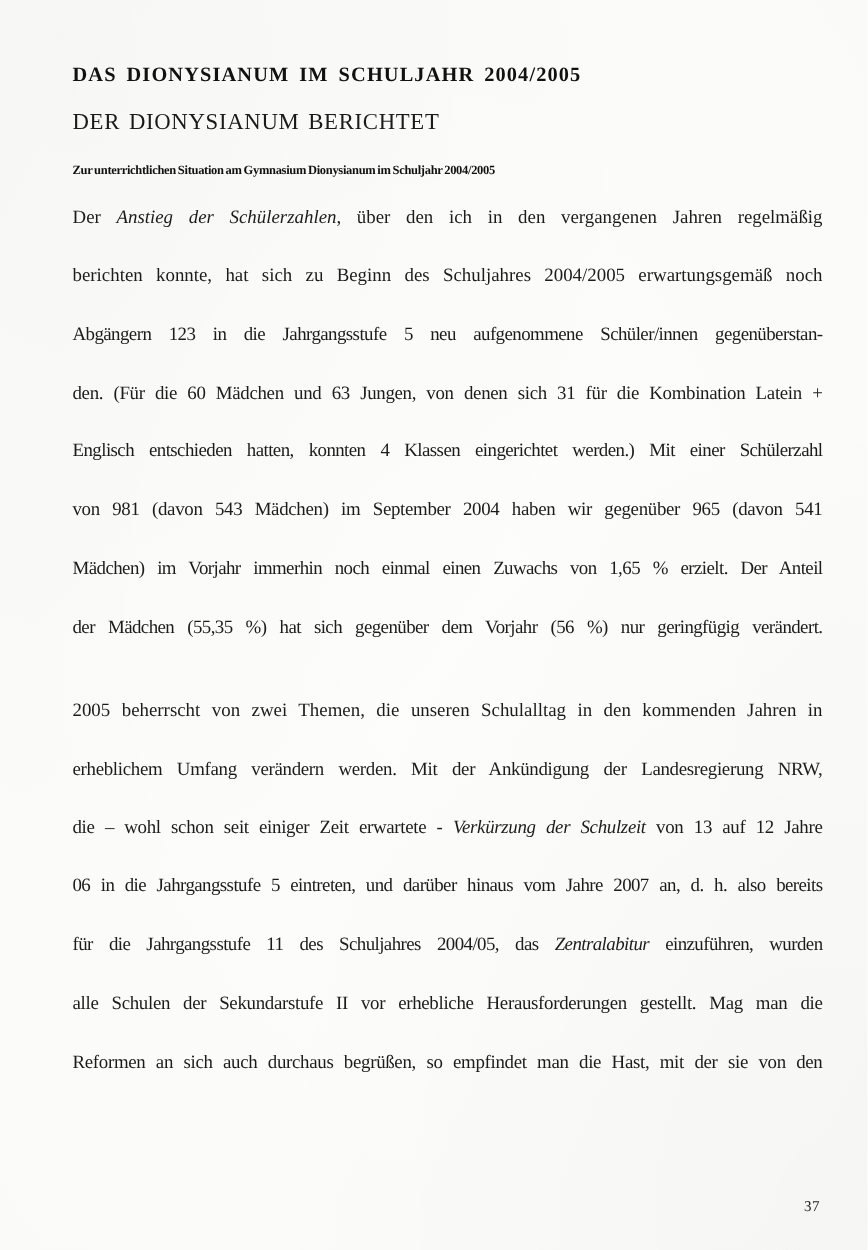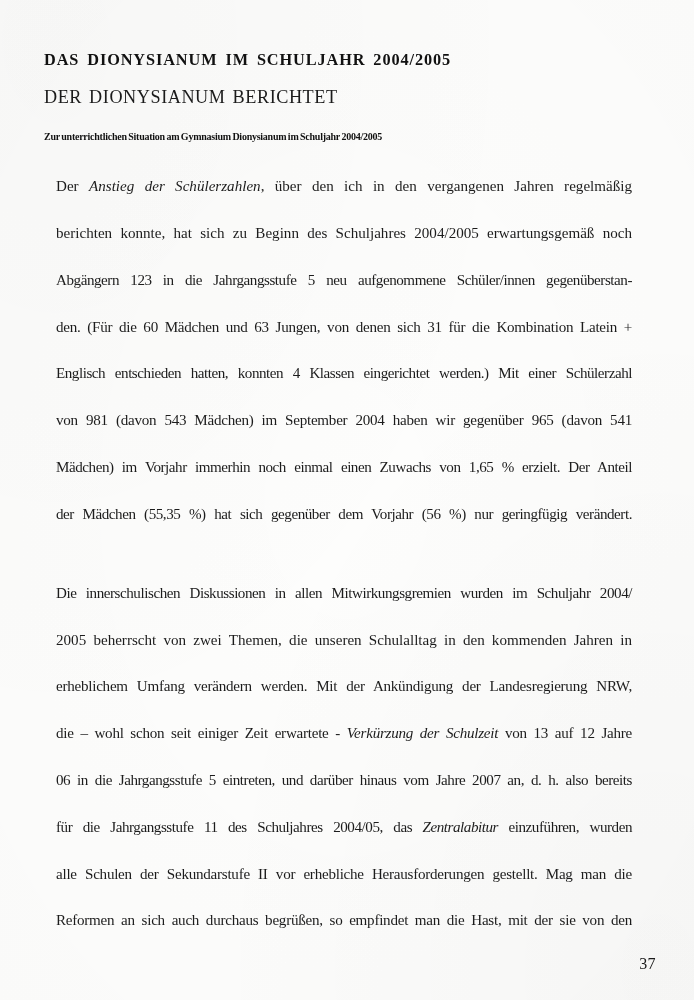--- a/index.html
+++ b/index.html
@@ -19,21 +19,21 @@
     position: absolute;
     inset: 0;
     background: #fdfdfc;
     background-image:
       radial-gradient(ellipse at 8% 4%,  rgba(0,0,0,0.016) 0%, rgba(0,0,0,0) 55%),
       radial-gradient(ellipse at 95% 97%, rgba(0,0,0,0.020) 0%, rgba(0,0,0,0) 50%),
       radial-gradient(ellipse at 50% 50%, rgba(255,255,255,0) 0%, rgba(0,0,0,0.012) 100%);
   }
   .content {
     position: absolute;
-    left: 44px;
+    left: 58px;
     top: 0;
     width: 600px;
     height: 744px;
   }
 
   
   .h-main {
     font-weight: bold;
     font-size: 16.3px;
     letter-spacing: 0.9px;
@@ -63,21 +63,21 @@
     line-height: 1.1;
     color: #111111;
   }
 
   
   .para {
     font-size: 15.1px;
     line-height: 23.4px;
     text-align: justify;
     text-justify: inter-word;
-    margin: 12px;
+    margin: 0;
     color: #1c1c1c;
     hyphens: none;
   }
   .para.first { padding-top: 21px; }
   .para.second { padding-top: 20px; }
 
   .para i, .para em {
     font-style: italic;
   }
 
@@ -104,21 +104,21 @@
   .t2 { letter-spacing: -0.45px; }
   .w0 { word-spacing: 0px; }
   .w1 { word-spacing: -1.1px; }
   .w3 { word-spacing: 1.6px; }
 
   
   .folio {
     position: absolute;
     right: 38px;
     bottom: 27px;
-    font-size: 16px;
+    font-size: 12px;
     color: #1a1a1a;
     letter-spacing: 0.4px;
   }
 </style>
 </head>
 <body>
 
 <div class="page">
   <div class="content">
 
@@ -133,21 +133,20 @@
       <span class="ln j t0 w0">berichten konnte, hat sich zu Beginn des Schuljahres 2004/2005 erwartungsgemäß noch</span>
       <span class="ln j t2 w1">Abgängern 123 in die Jahrgangsstufe 5 neu aufgenommene Schüler/innen gegenüberstan-</span>
       <span class="ln j t1 w0">den. (Für die 60 Mädchen und 63 Jungen, von denen sich 31 für die Kombination Latein +</span>
       <span class="ln j t2 w1">Englisch entschieden hatten, konnten 4 Klassen eingerichtet werden.) Mit einer Schülerzahl</span>
       <span class="ln j t1 w0">von 981   (davon 543 Mädchen) im September 2004 haben wir gegenüber 965 (davon 541</span>
       <span class="ln j t2 w1">Mädchen) im Vorjahr immerhin noch einmal einen Zuwachs von 1,65 % erzielt. Der Anteil</span>
       <span class="ln j t2 w1">der Mädchen (55,35 %) hat sich gegenüber dem Vorjahr (56 %) nur geringfügig verändert.</span>
     </p>
 
     <p class="para second">
-      <span class="ln j t2 w1">Die innerschulischen Diskussionen in allen Mitwirkungsgremien wurden im Schuljahr 2004/</span>
       <span class="ln j t0 w0">2005 beherrscht von zwei Themen, die unseren Schulalltag in den kommenden Jahren in</span>
       <span class="ln j t1 w0">erheblichem Umfang verändern werden. Mit der Ankündigung der Landesregierung NRW,</span>
       <span class="ln j t1 w0"><span>die – wohl schon seit einiger Zeit erwartete - </span><i>Verkürzung der Schulzeit</i><span> von 13 auf 12 Jahre</span></span>
       <span class="ln j t2 w1">06 in die Jahrgangsstufe 5 eintreten, und darüber hinaus vom Jahre 2007 an, d. h. also bereits</span>
       <span class="ln j t2 w1"><span>für die Jahrgangsstufe 11 des Schuljahres 2004/05, das </span><i>Zentralabitur</i><span> einzuführen, wurden</span></span>
       <span class="ln j t1 w0">alle Schulen der Sekundarstufe II vor erhebliche Herausforderungen gestellt. Mag man die</span>
       <span class="ln j t1 w0">Reformen an sich auch durchaus begrüßen, so empfindet man die Hast, mit der sie von den</span>
 
     </p>
 

